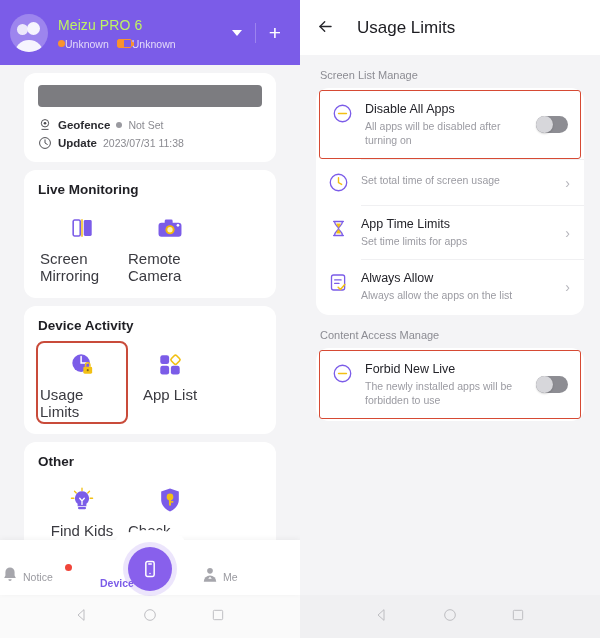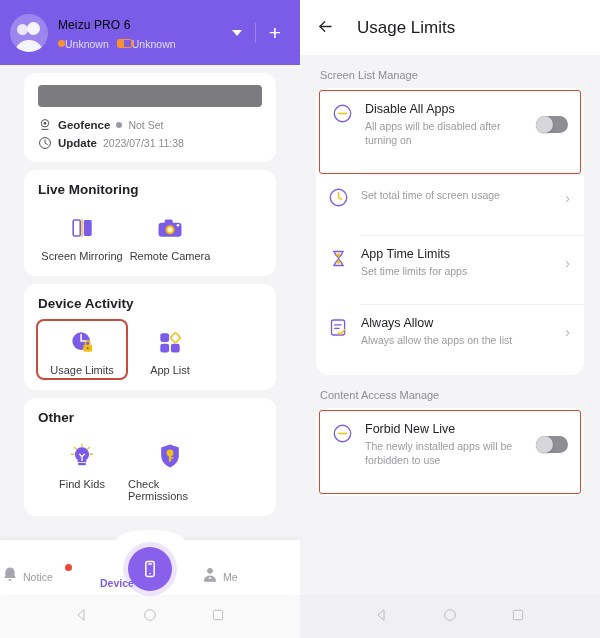--- a/index.html
+++ b/index.html
@@ -24,21 +24,21 @@
     width: 38px; height: 38px; border-radius: 50%;
     background: #9d85ee; flex: none; position: relative; overflow: hidden;
   }
   .avatar .face-a { position: absolute; width: 11px; height: 11px; border-radius: 50%;
     background: #ece8fb; left: 7px; top: 10px; }
   .avatar .face-b { position: absolute; width: 13px; height: 13px; border-radius: 50%;
     background: #f6f4fe; left: 17px; top: 8px; }
   .avatar .body-a { position: absolute; width: 30px; height: 16px; border-radius: 15px 15px 0 0;
     background: #f6f4fe; left: 4px; top: 26px; }
   .hdr-txt { margin-left: 10px; flex: 1; }
-  .dev-name { color: #000000; font-size: 12px; letter-spacing: .1px; line-height: 19px; }
+  .dev-name { color: #bef264; font-size: 14px; letter-spacing: .1px; line-height: 19px; }
   .dev-sub { display: flex; align-items: center; margin-top: 3px; }
   .dot-status { width: 7px; height: 7px; border-radius: 50%; background: #f8922e; flex: none; }
   .sub-lbl { color: #e3daf9; font-size: 10.5px; }
   .batt {
     width: 15px; height: 9px; border: 1.4px solid #f8922e; border-radius: 2px;
     position: relative; flex: none; margin-left: 8px;
     background: linear-gradient(to right, #f8922e 45%, transparent 45%);
   }
   .batt:after { content:""; position:absolute; right:-3.4px; top:2px; width:2px; height:4px;
     background:#f8922e; border-radius:0 1px 1px 0; }
@@ -58,21 +58,21 @@
   .info-k { font-size: 11.5px; color: #2b2b30; font-weight: bold; }
   .info-v { font-size: 10.5px; color: #8a8a90; }
   .dotgray { width: 6px; height: 6px; border-radius: 50%; background: #9a9aa0; }
 
   .card-title { font-size: 13.5px; font-weight: bold; color: #1f1f24; margin-bottom: 4px; }
   .tiles { display: flex; padding-top: 6px; }
   .tile { width: 88px; display: flex; flex-direction: column; align-items: center;
           padding: 4px 2px 2px; border-radius: 6px; }
   .tile.hl { outline: 2px solid #c94b3a; }
   .tile-ico { height: 34px; display: flex; align-items: center; justify-content: center; }
-  .tile-lbl { font-size: 11px; color: #3a3a40; margin-top: 5px; }
+  .tile-lbl { font-size: 15px; color: #3a3a40; margin-top: 5px; }
 
   
   .tabbar {
     flex: none; height: 55px; background: #fff; position: relative;
     display: flex; align-items: flex-end; padding-bottom: 6px;
     box-shadow: 0 -1px 6px rgba(0,0,0,.05);
   }
   .tabbar:before{ content:""; position:absolute; top:-10px; left:116px; width:68px; height:20px;
     background:#fff; border-radius:50% 50% 0 0; }
   .tab { flex: 1; display: flex; flex-direction: row; align-items: center; gap: 3px; position: relative; }
@@ -95,21 +95,21 @@
     width: 300px; height: 638px; background: #f4f4f6;
     display: flex; flex-direction: column; position: relative;
   }
   .r-hdr { height: 55px; flex: none; background: #fff; display: flex; align-items: center;
            padding-left: 16px; gap: 22px; }
   .back-ar { font-size: 19px; color: #26262b; line-height: 1; }
   .r-title { font-size: 17px; color: #1c1c21; }
   .r-body { flex: 1; padding: 0 16px; overflow: hidden; }
   .sec-hd { font-size: 11px; color: #8c8c93; margin: 14px 0 7px 4px; }
   .panel { background: #fff; border-radius: 13px; padding: 2px 0; }
-  .row { display: flex; align-items: flex-start; padding: 11px 12px 26px 12px; position: relative; }
+  .row { display: flex; align-items: flex-start; padding: 11px 12px 11px 12px; position: relative; }
   .row.box { outline: 1.6px solid #d64a34; border-radius: 2px; margin: 1px 4px; }
   .row-ico { width: 22px; height: 22px; flex: none; margin-top: 1px; }
   .row-txt { flex: 1; margin-left: 11px; padding-right: 6px; }
   .row-t { font-size: 12.5px; color: #24242a; line-height: 15px; }
   .row-s { font-size: 10.5px; color: #9b9ba2; line-height: 14px; margin-top: 2px; }
   .row-div { height: 1px; background: #f0f0f2; margin-left: 45px; }
   .chev { color: #b6b6bc; font-size: 14px; align-self: center; margin-right: 2px; }
   .toggle { width: 32px; height: 17px; border-radius: 9px; background: #8d8d93;
             position: relative; flex: none; align-self: center; }
   .toggle .knob { position: absolute; width: 17px; height: 17px; border-radius: 50%;

